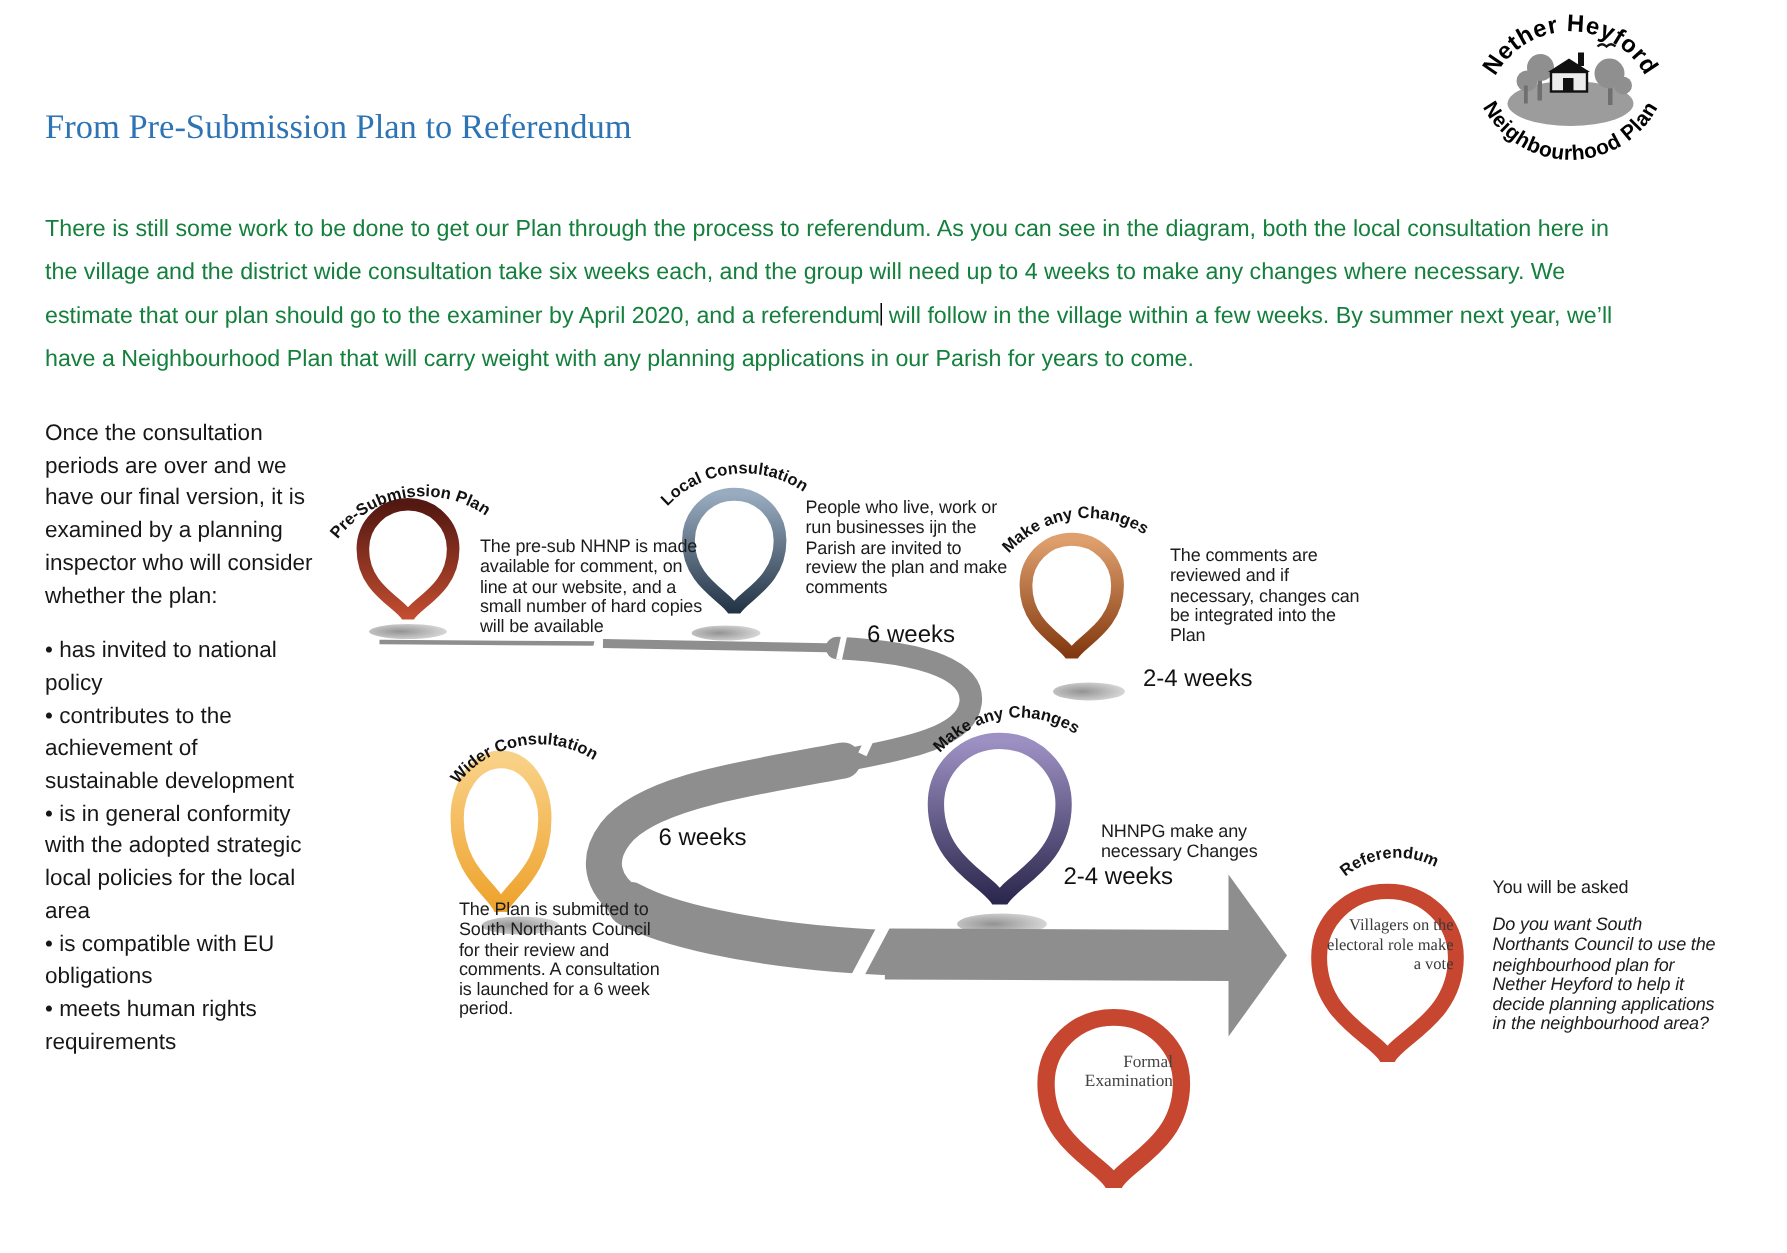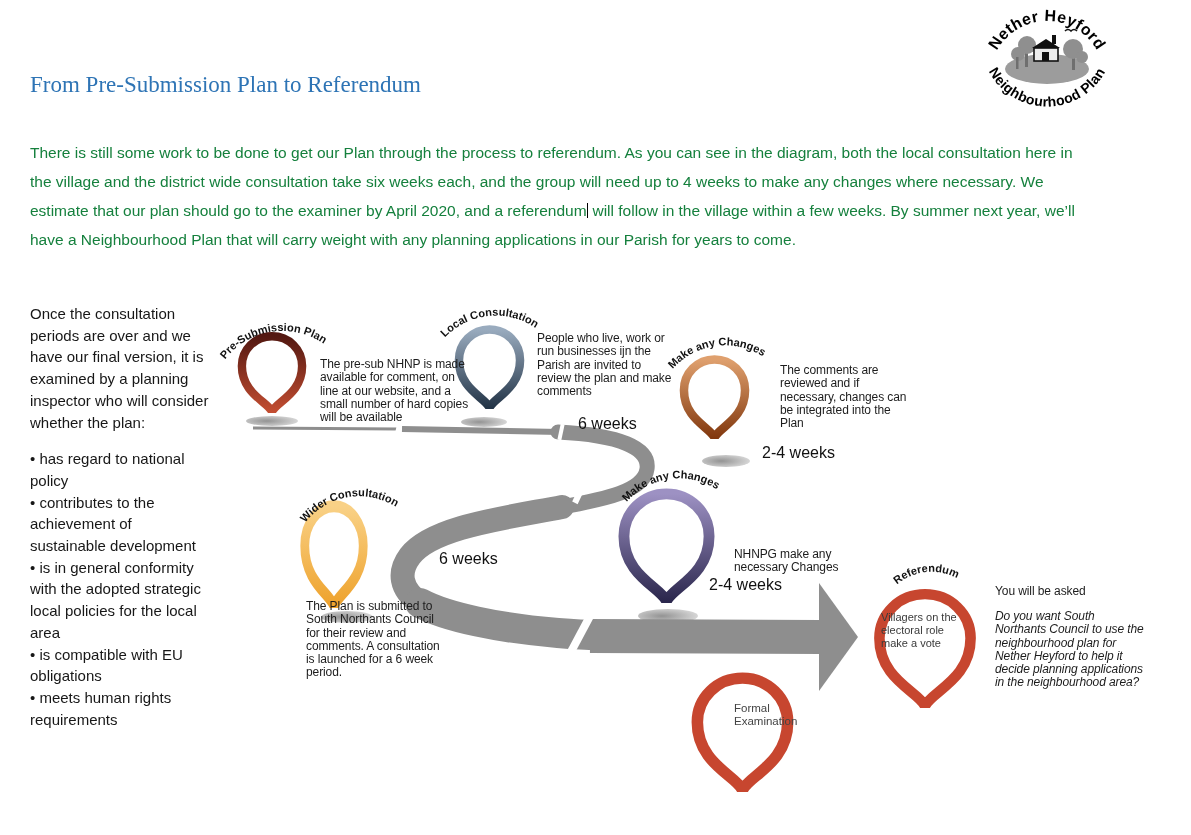--- a/index.html
+++ b/index.html
@@ -8,21 +8,21 @@
     font-family:"Liberation Sans",sans-serif;color:#151515;
   }
   .abs{position:absolute;}
   .page-title{font-family:"Liberation Serif",serif;font-size:23px;font-weight:normal;margin:0;}
   .intro{font-size:15.5px;line-height:29px;color:#15803d;}
   .sidebar{font-size:15px;line-height:21.7px;color:#171717;width:180px;}
   .sidebar .bullets{margin-top:15px;}
   .caret{display:inline-block;width:1.5px;height:15px;background:#000;vertical-align:-2px;}
   .note{font-size:12px;line-height:13.3px;color:#1c1c1c;letter-spacing:-0.1px;}
   .dur{font-size:16px;color:#111;white-space:nowrap;}
-  .inner-pin-text{font-size:11px;line-height:13px;color:#3a3a3a;text-align:left;}
+  .inner-pin-text{font-size:11px;line-height:13px;color:#3a3a3a;text-align:right;font-family:Liberation Serif, serif;}
   .italic{font-style:italic;}
   .stage-label-svg{overflow:visible;}
   .stage-label-svg text{font-family:"Liberation Sans",sans-serif;font-weight:bold;fill:#111;}
 </style>
 </head>
 <body>
 
 <h1 class="page-title abs" style="left: 30px; top: 72px; color: rgb(46, 116, 181); text-align: center;">From Pre-Submission Plan to Referendum</h1>
 
 <svg class="abs" style="left:968px;top:2px;" width="158" height="122" viewBox="0 0 158 122">
@@ -57,24 +57,24 @@
   </text>
 </svg>
 
 <div class="intro abs" style="left:30px;top:138px;width:1135px;">
   <div><span>There is still some work to be done to get our Plan through the process to referendum. As you can see in the diagram, both the local consultation here in</span></div>
   <div><span>the village and the district wide consultation take six weeks each, and the group will need up to 4 weeks to make any changes where necessary. We</span></div>
   <div><span>estimate that our plan should go to the examiner by April 2020, and a referendum</span><span class="caret"></span><span> will follow in the village within a few weeks. By summer next year, we’ll</span></div>
   <div><span>have a Neighbourhood Plan that will carry weight with any planning applications in our Parish for years to come.</span></div>
 </div>
 
-<div class="sidebar abs" style="left:30px;top:278px;margin-top:25px;">
+<div class="sidebar abs" style="left:30px;top:278px;">
   <div>Once the consultation periods are over and we have our final version, it is examined by a planning inspector who will consider whether the plan:</div>
   <div class="bullets">
-    <div>• has regard to national policy</div>
+    <div>• has invited to national policy</div>
     <div>• contributes to the achievement of sustainable development</div>
     <div>• is in general conformity with the adopted strategic local policies for the local area</div>
     <div>• is compatible with EU obligations</div>
     <div>• meets human rights requirements</div>
   </div>
 </div>
 
 <svg class="abs" style="left:0;top:0;" width="1191" height="835" viewBox="0 0 1191 835">
   <defs>
     <radialGradient id="shg" cx="40%" cy="50%" r="65%">
@@ -193,17 +193,17 @@
 <div class="note abs" style="left:320px;top:358px;width:152px;">The pre-sub NHNP is made available for comment, on line at our website, and a small number of hard copies will be available</div>
 <div class="note abs" style="left:537px;top:332px;width:140px;">People who live, work or run businesses ijn the Parish are invited to review the plan and make comments</div>
 <div class="dur abs" style="left:578px;top:415px;">6 weeks</div>
 <div class="note abs" style="left:780px;top:364px;width:134px;">The comments are reviewed and if necessary, changes can be integrated into the Plan</div>
 <div class="dur abs" style="left:762px;top:444px;">2-4 weeks</div>
 <div class="dur abs" style="left:439px;top:550px;">6 weeks</div>
 <div class="note abs" style="left:306px;top:600px;width:142px;">The Plan is submitted to South Northants Council for their review and comments. A consultation is launched for a 6 week period.</div>
 <div class="note abs" style="left:734px;top:548px;width:150px;">NHNPG make any necessary Changes</div>
 <div class="dur abs" style="left:709px;top:576px;">2-4 weeks</div>
 
-<div class="inner-pin-text abs" style="left:734px;top:702px;width:80px;font-size:11.5px;color:#444;">Formal Examination</div>
+<div class="inner-pin-text abs" style="left:702px;top:702px;width:80px;font-size:11.5px;color:#444;">Formal Examination</div>
 <div class="inner-pin-text abs" style="left:881px;top:611px;width:88px;">Villagers on the electoral role make a vote</div>
 
 <div class="note abs" style="left:995px;top:585px;">You will be asked</div>
 <div class="note italic abs" style="left:995px;top:610px;width:152px;">Do you want South Northants Council to use the neighbourhood plan for Nether Heyford to help it decide planning applications in the neighbourhood area?</div>
 
 </body></html>

